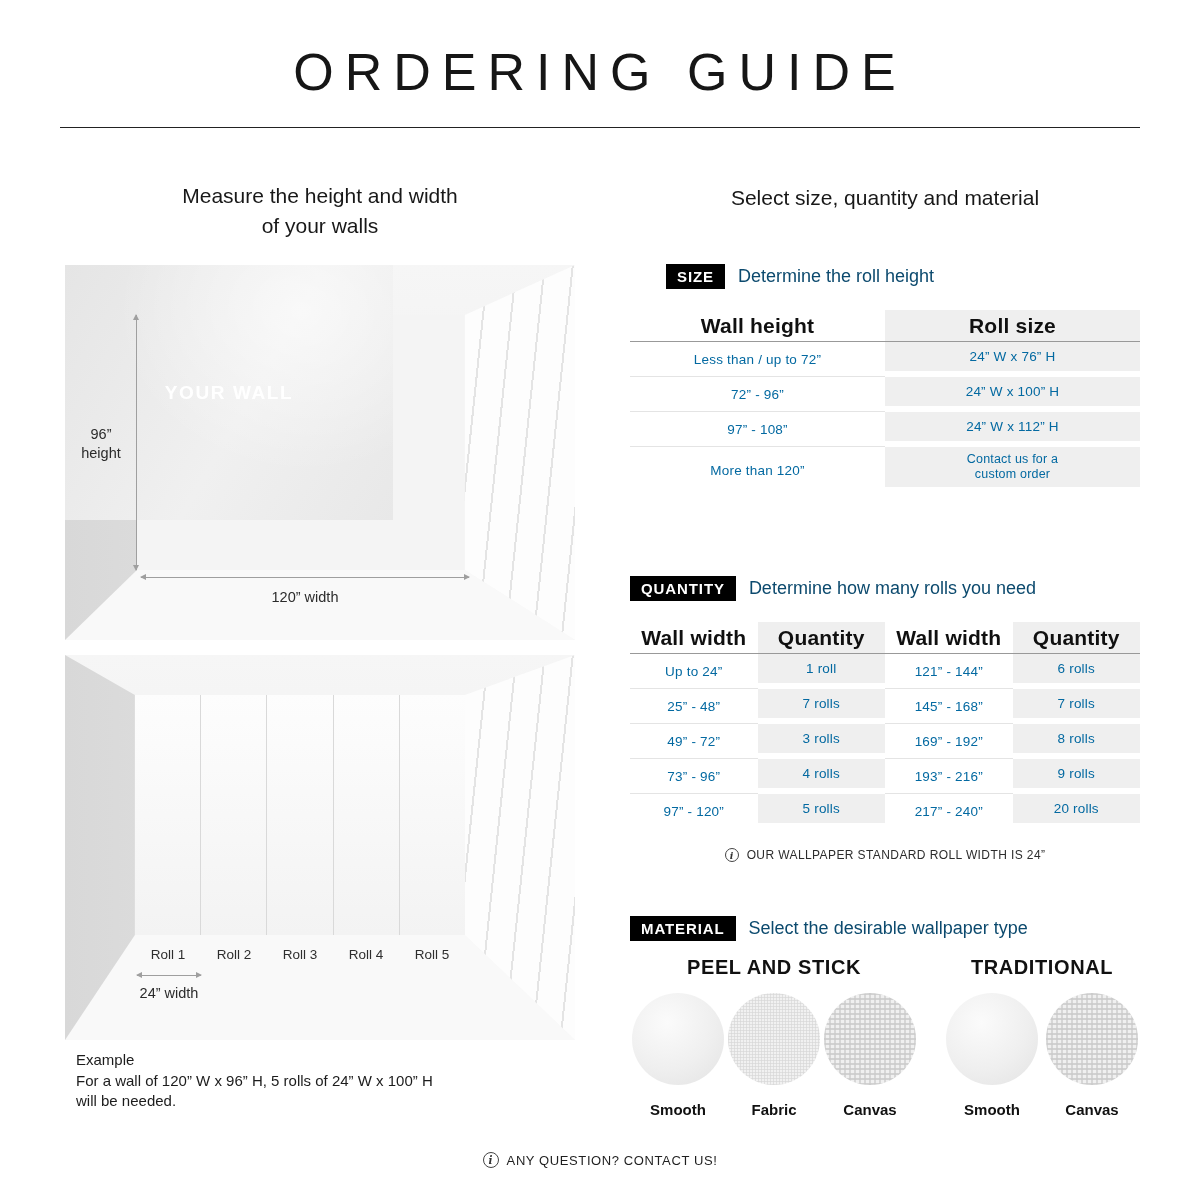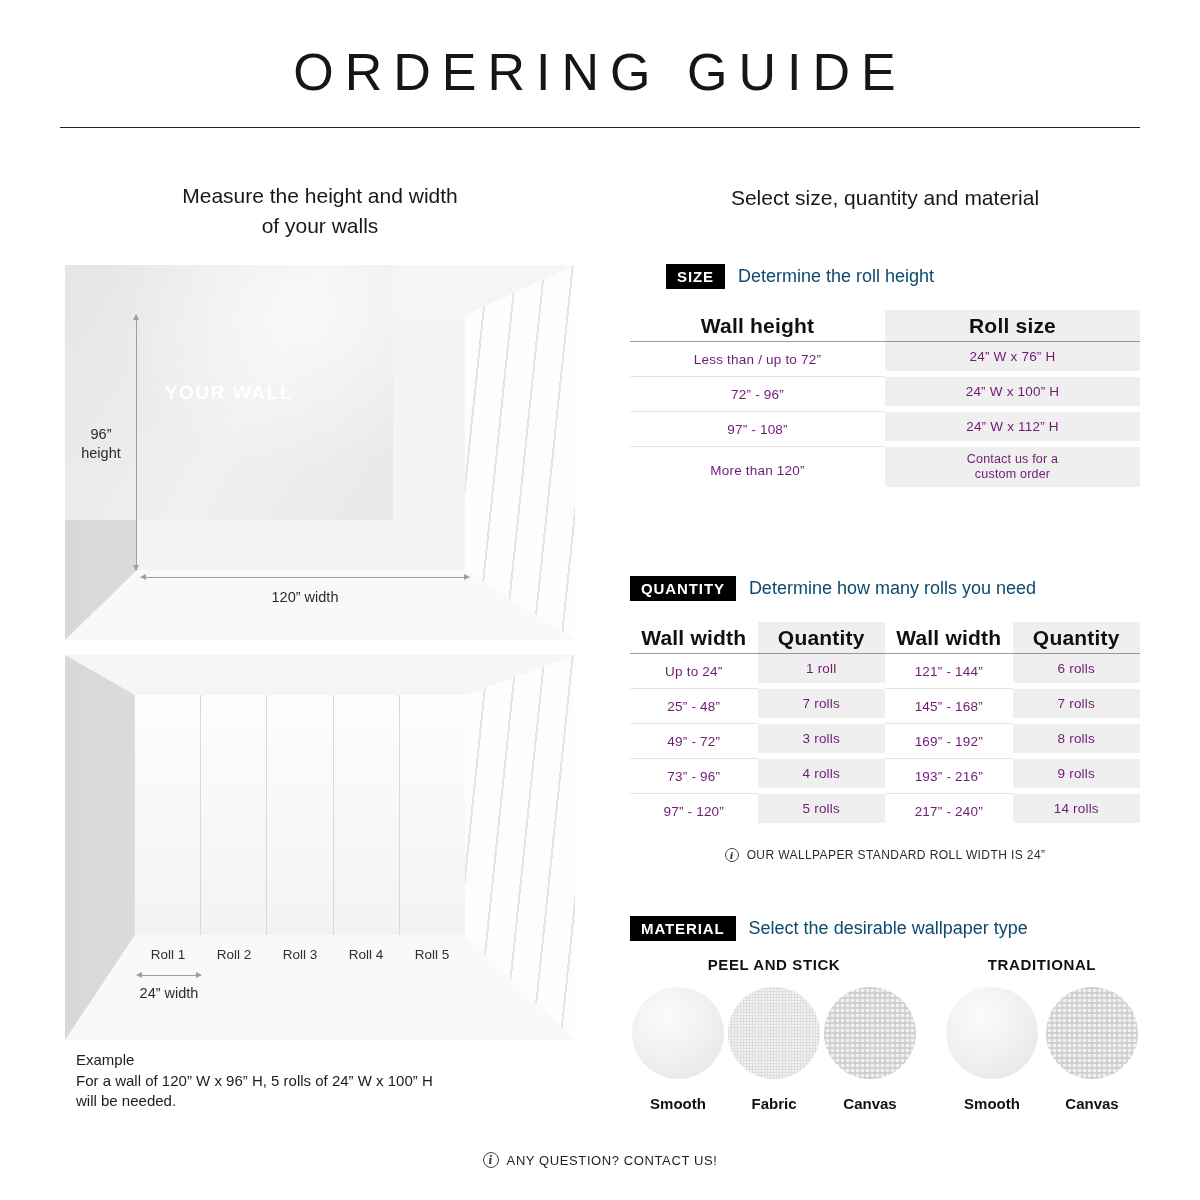--- a/index.html
+++ b/index.html
@@ -84,21 +84,21 @@
   .table { position:absolute; left:630px; width:510px; }
   .size-table { top:310px; }
   .quantity-table { top:622px; }
   .t-row { display:grid; }
   .size-table .t-row { grid-template-columns:1fr 1fr; }
   .quantity-table .t-row { grid-template-columns:repeat(4,1fr); }
   .t-head { height:32px; }
   .t-row.body { height:35px; }
   .t-row.tall { height:46px; }
   .t-cell { display:flex; align-items:center; justify-content:center;
-            font-size:13.5px; color:#701a75; letter-spacing:0.2px; }
+            font-size:13.5px; color:#0369a1; letter-spacing:0.2px; }
   .th { font-size:21px; font-weight:700; color:#101010; border-bottom:1px solid #999; }
   .shade { background:#efefef; }
   .body .shade, .tall .shade { border-bottom:6px solid #fff; }
   .body .plain, .tall .plain { border-bottom:1px solid #e4e4e4; }
   .table .t-row:last-child .plain { border-bottom:none; }
   .small-note { font-size:12.5px; line-height:15px; max-width:130px; text-align:center; }
 
   
   .note { position:absolute; top:848px; left:630px; width:510px;
           display:flex; align-items:center; justify-content:center; gap:8px; }
@@ -106,21 +106,21 @@
 
   .info-badge { width:16px; height:16px; border:1.2px solid #444; border-radius:50%;
                 display:flex; align-items:center; justify-content:center; flex:0 0 auto;
                 font-size:10.5px; color:#333; font-family:"DejaVu Serif", serif; font-style:italic; font-weight:600; }
   .info-badge.sm { width:14px; height:14px; font-size:9.5px; }
 
   
   .material { position:absolute; top:956px; left:630px; width:510px; display:flex; }
   .m-group.g1 { margin-left:2px; }
   .m-group.g2 { margin-left:30px; }
-  .m-title { text-align:center; font-weight:700; font-size:15px; letter-spacing:0.6px; color:#111; margin-bottom:14px; }
+  .m-title { text-align:center; font-weight:700; font-size:20px; letter-spacing:0.6px; color:#111; margin-bottom:14px; }
   .m-circles { display:flex; gap:4px; }
   .g2 .m-circles { gap:8px; }
   .m-opt { display:flex; flex-direction:column; align-items:center; width:92px; }
   .swatch { width:92px; height:92px; border-radius:50%; }
   .swatch.smooth { background:radial-gradient(circle at 38% 32%, #fbfbfb 0%, #efefef 55%, #e2e2e2 100%); }
   .swatch.fabric { background-color:#f1f1f1;
        background-image:repeating-linear-gradient(0deg, rgba(214,214,214,.65) 0 1px, rgba(0,0,0,0) 1px 3px),
                         repeating-linear-gradient(90deg, rgba(214,214,214,.65) 0 1px, rgba(0,0,0,0) 1px 3px); }
   .swatch.canvas { background-color:#f0f0f0;
        background-image:repeating-linear-gradient(0deg, rgba(202,202,202,.8) 0 2px, rgba(0,0,0,0) 2px 5px),
@@ -256,21 +256,21 @@
     <div class="t-row body">
       <div class="t-cell plain">73” - 96”</div>
       <div class="t-cell shade">4 rolls</div>
       <div class="t-cell plain">193” - 216”</div>
       <div class="t-cell shade">9 rolls</div>
     </div>
     <div class="t-row body">
       <div class="t-cell plain">97” - 120”</div>
       <div class="t-cell shade">5 rolls</div>
       <div class="t-cell plain">217” - 240”</div>
-      <div class="t-cell shade">14 rolls</div>
+      <div class="t-cell shade">20 rolls</div>
     </div>
   </div>
 
   <div class="note">
     <span class="info-badge sm">
         <span>i</span>
       </span>
     <span class="note-text">OUR WALLPAPER STANDARD ROLL WIDTH IS 24”</span>
   </div>
 

